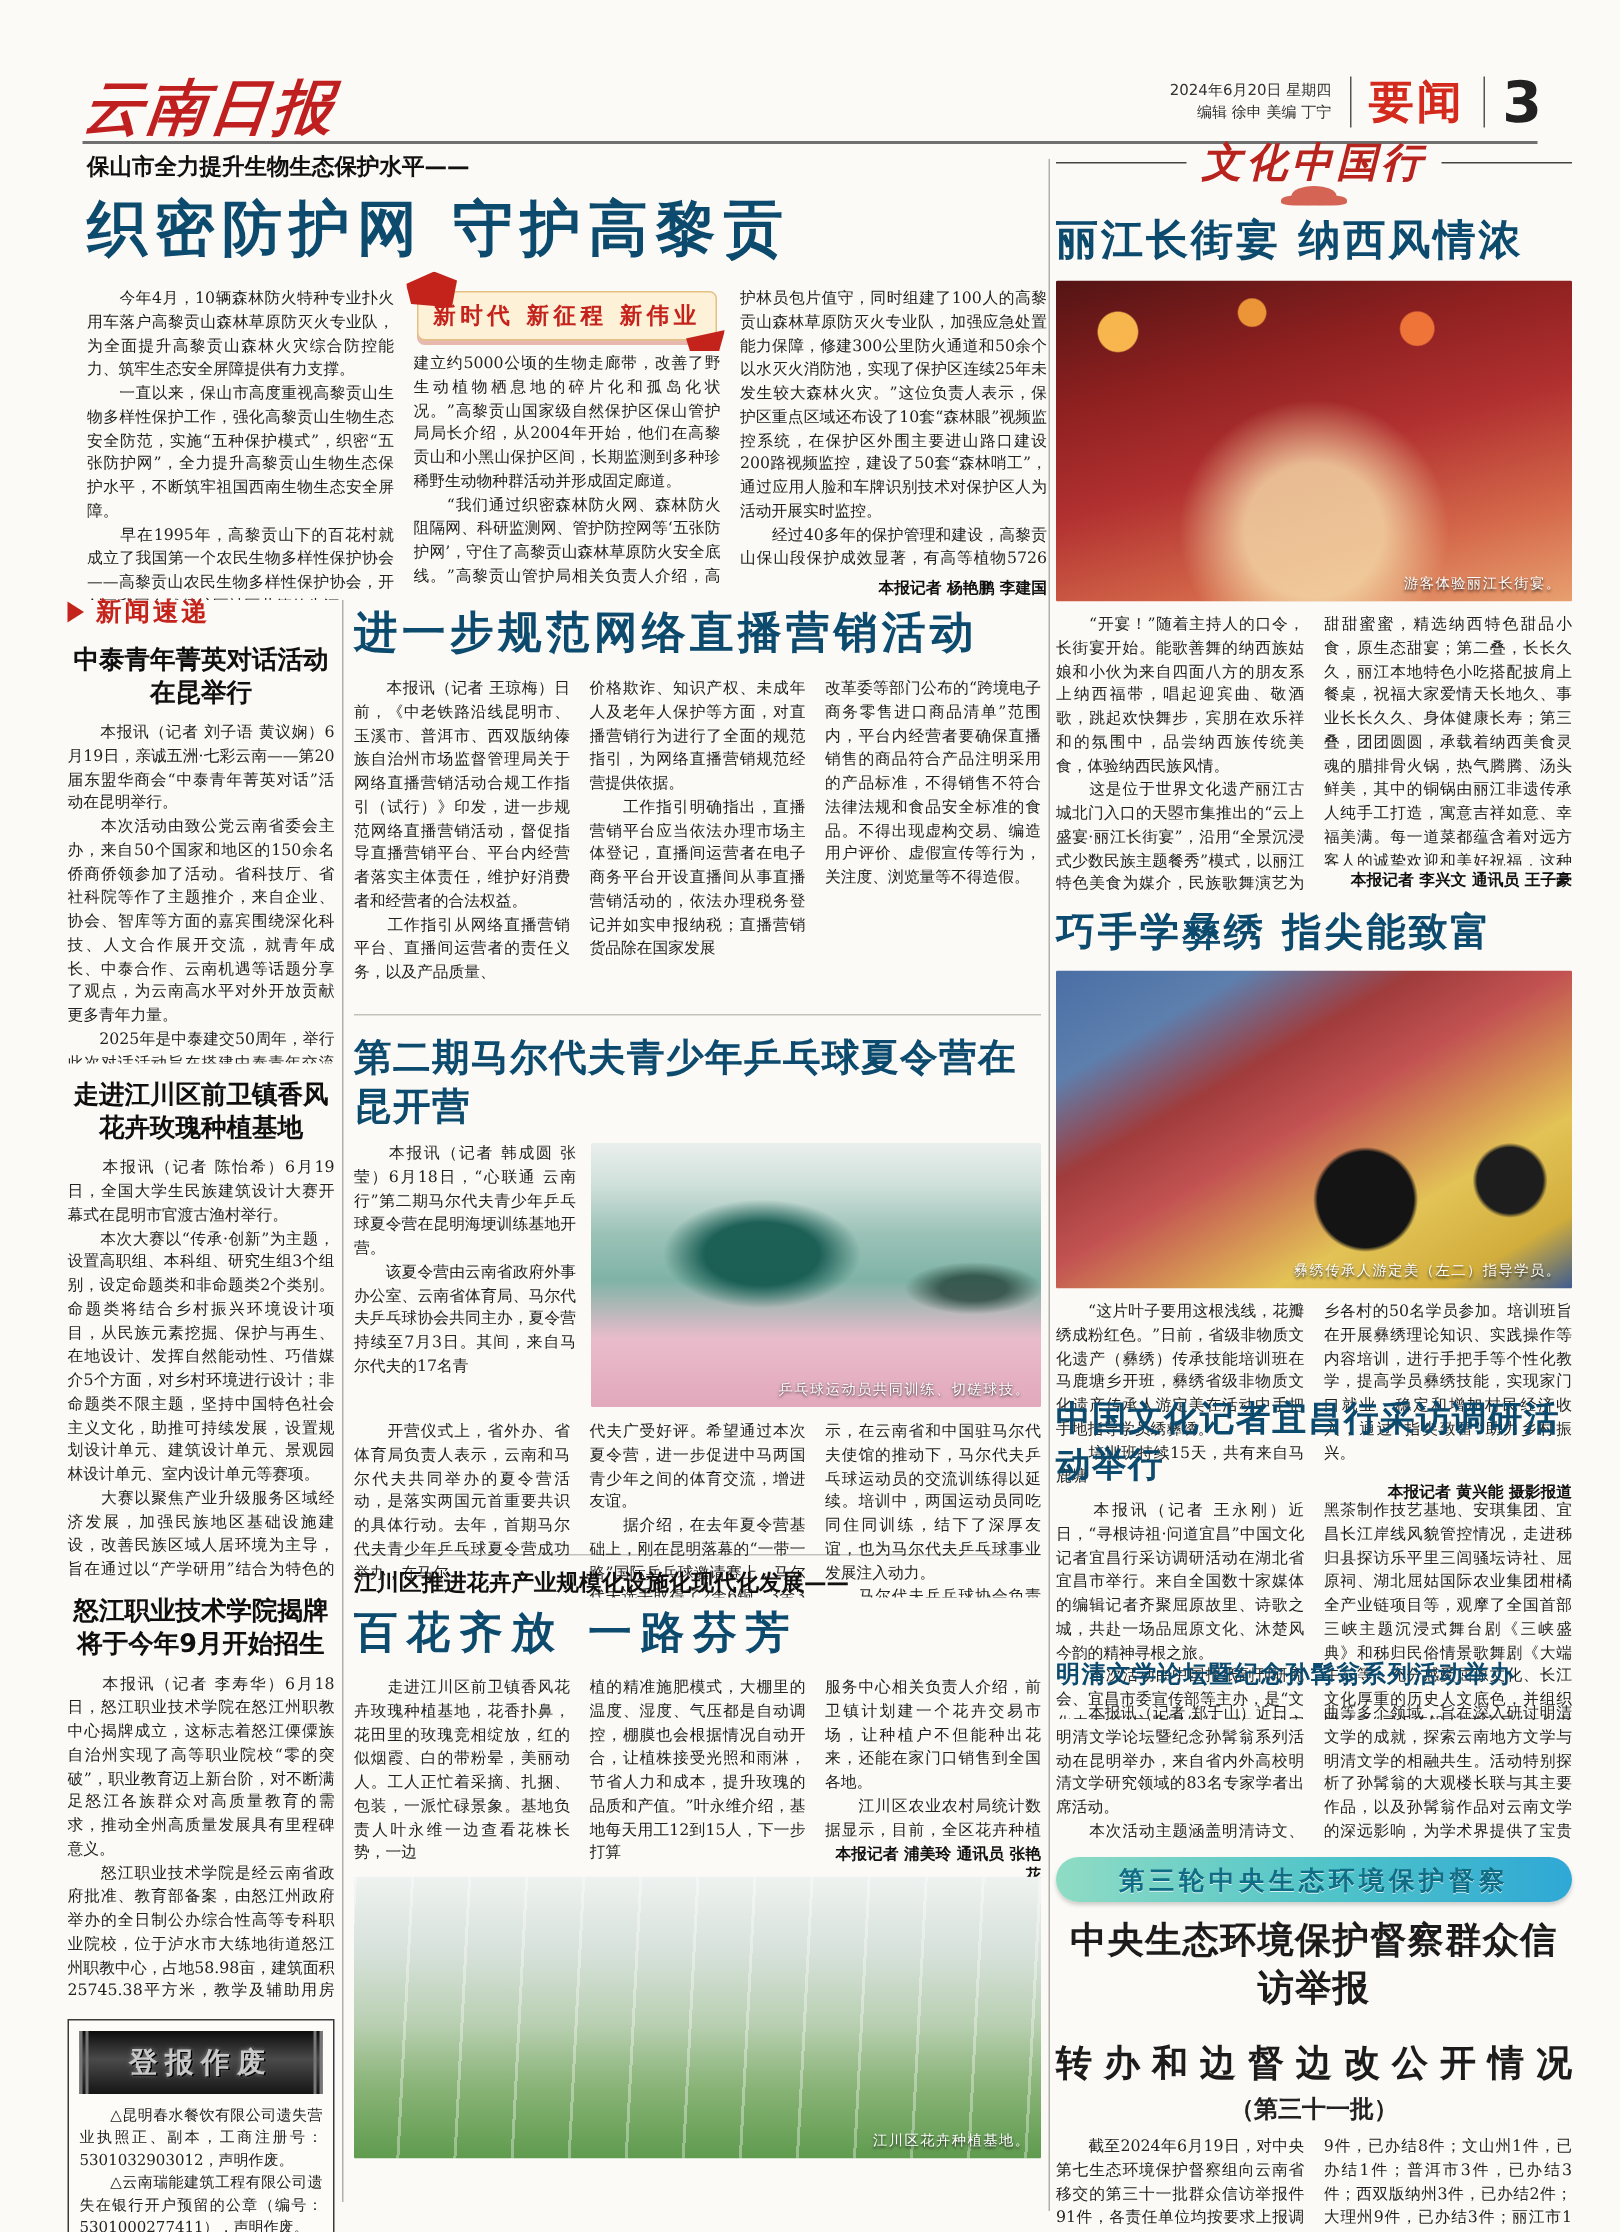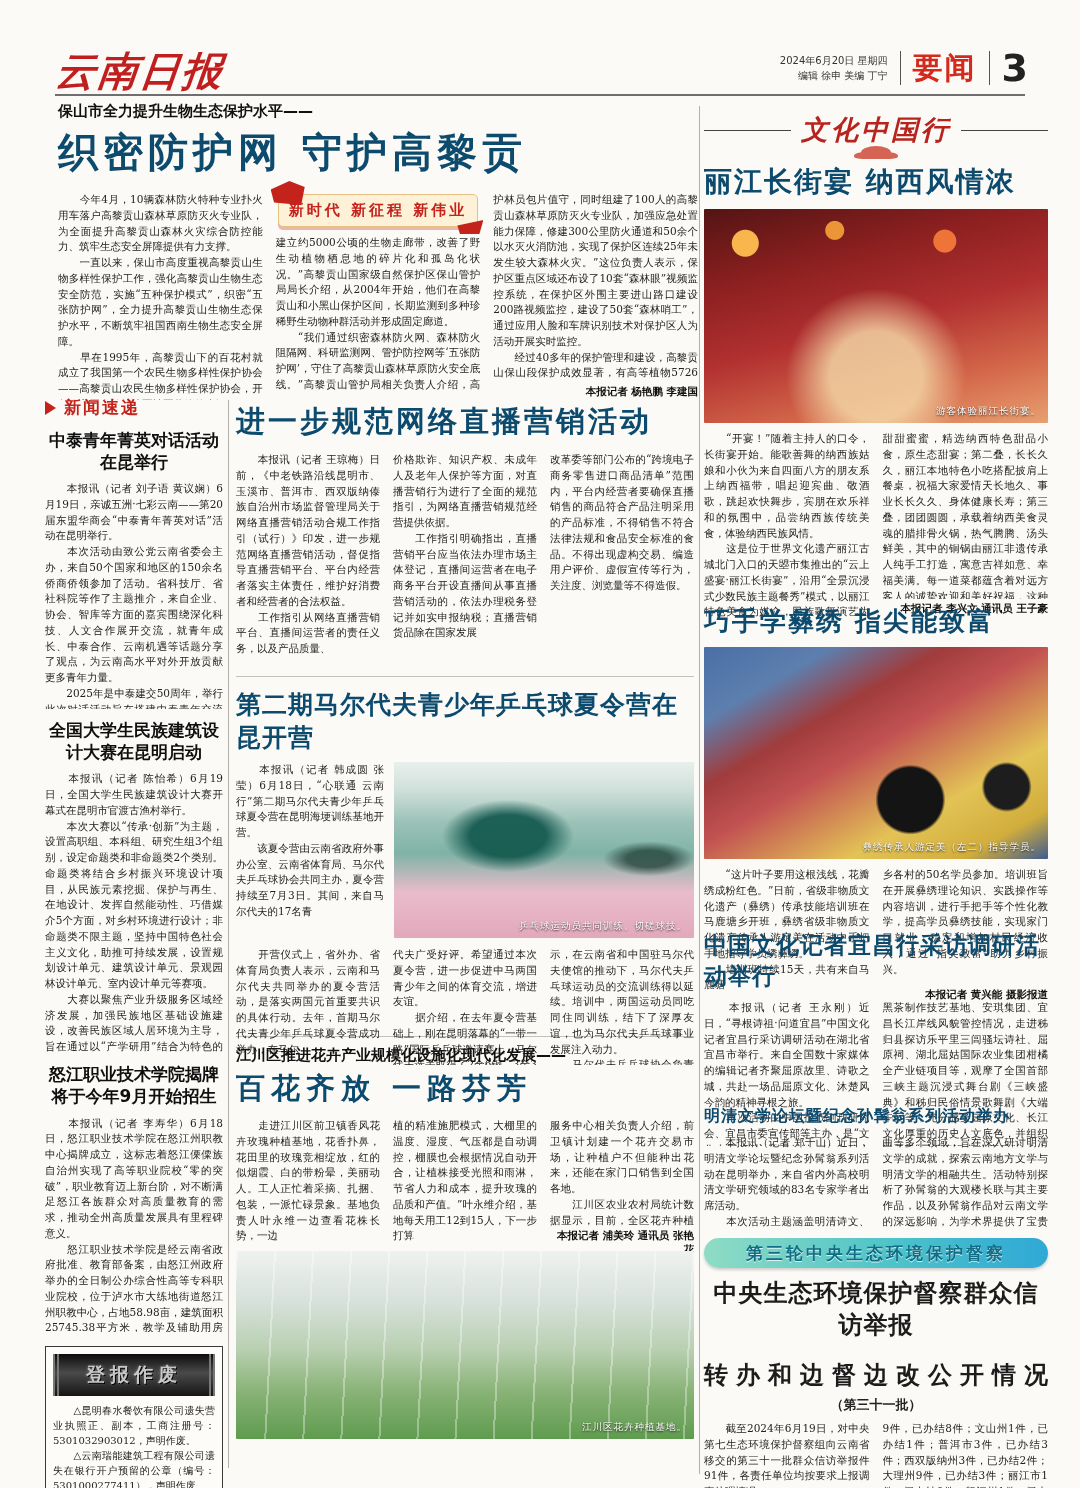--- a/index.html
+++ b/index.html
@@ -33,21 +33,21 @@
   .lead .headline{font-size:40px;letter-spacing:5px;margin:4px 0 12px;}
   .lead .cols{height:208px;}
   .banner-newera{position:relative;margin:2px 2px 8px;background:#fdf1d8;border:1px solid #e6c183;
                  border-radius:5px;padding:6px 4px;text-align:center;color:#c4231c;font-weight:900;
                  font-size:15px;letter-spacing:3px;box-shadow:0 3px 0 rgba(196,60,40,.35);}
   .banner-newera::before{content:"";position:absolute;left:-8px;top:-14px;width:34px;height:24px;
                  background:#c4231c;clip-path:polygon(0 35%,55% 0,100% 25%,90% 100%,10% 90%);}
   .banner-newera::after{content:"";position:absolute;right:-6px;bottom:-8px;width:26px;height:14px;
                  background:#c4231c;clip-path:polygon(0 40%,100% 0,85% 100%,10% 100%);}
   
-  .culture{position:absolute;left:704px;top:112px;width:344px;}
+  .culture{position:absolute;left:704px;top:90px;width:344px;}
   .cc-logo{display:flex;align-items:center;gap:10px;justify-content:center;}
   .cc-logo .line{flex:1;height:1px;background:#444;}
   .cc-script{font-size:27px;font-weight:900;font-style:italic;color:#b8231e;
              font-family:"DejaVu Serif","Liberation Serif",serif;letter-spacing:3px;white-space:nowrap;}
   .cc-cloud{width:30px;height:13px;margin:-2px auto 2px;background:#cf4a3a;border-radius:50% 50% 40% 40%;
             box-shadow:-10px 3px 0 -3px #cf4a3a,10px 3px 0 -3px #cf4a3a;opacity:.85;}
   .culture .headline{font-size:28px;letter-spacing:2px;margin:4px 0 8px;}
   .culture .cols{height:186px;margin-top:8px;}
   
   .sidebar{position:absolute;left:45px;top:396px;width:178px;}
@@ -99,21 +99,21 @@
   .mingqing{top:1106px;}
   .mingqing .headline{font-size:16px;letter-spacing:1px;margin-bottom:8px;}
   .mingqing .cols{height:96px;}
   .inspection{top:1238px;}
   .insp-banner{height:30px;border-radius:15px;display:flex;align-items:center;justify-content:center;
      background:linear-gradient(90deg,#8fdcc4 0%,#4ec3c9 55%,#2fa8d6 100%);box-shadow:0 2px 3px rgba(0,0,0,.18);}
   .insp-banner span{font-size:17px;font-weight:900;letter-spacing:3px;color:#0f6e86;
      text-shadow:0 1px 0 rgba(255,255,255,.75);}
   .insp-h1{font-size:24px;font-weight:900;text-align:center;letter-spacing:1px;margin-top:9px;}
   .insp-h2{font-size:24px;font-weight:900;letter-spacing:0;text-align:justify;text-align-last:justify;margin-top:18px;}
-  .insp-sub{font-size:13px;text-align:center;margin:5px 0 7px;color:#222;font-weight:700;}
+  .insp-sub{font-size:16px;text-align:center;margin:5px 0 7px;color:#222;font-weight:700;}
   .inspection .cols{height:168px;}
   .break-url{word-break:break-all;}
 </style>
 </head>
 <body>
 
 <div class="page">
 
   <div class="masthead">云南日报</div>
   <div class="head-right">
@@ -191,21 +191,21 @@
     </div>
 
     <div>
       <div class="sb-title">中泰青年菁英对话活动在昆举行</div>
       <div class="body-text" style="height:228px;">　　本报讯（记者 刘子语 黄议娴）6月19日，亲诚五洲·七彩云南——第20届东盟华商会“中泰青年菁英对话”活动在昆明举行。
 　　本次活动由致公党云南省委会主办，来自50个国家和地区的150余名侨商侨领参加了活动。省科技厅、省社科院等作了主题推介，来自企业、协会、智库等方面的嘉宾围绕深化科技、人文合作展开交流，就青年成长、中泰合作、云南机遇等话题分享了观点，为云南高水平对外开放贡献更多青年力量。
 　　2025年是中泰建交50周年，举行此次对话活动旨在搭建中泰青年交流合作平台，对深化中泰各领域务实合作、推动中泰命运共同体建设具有积极意义。</div>
     </div>
 
     <div>
-      <div class="sb-title">全国大学生民族建筑设计大赛在昆明启动</div>
+      <div class="sb-title">走进江川区前卫镇香风花卉玫瑰种植基地</div>
       <div class="body-text" style="height:282px;">　　本报讯（记者 陈怡希）6月19日，全国大学生民族建筑设计大赛开幕式在昆明市官渡古渔村举行。
 　　本次大赛以“传承·创新”为主题，设置高职组、本科组、研究生组3个组别，设定命题类和非命题类2个类别。命题类将结合乡村振兴环境设计项目，从民族元素挖掘、保护与再生、在地设计、发挥自然能动性、巧借媒介5个方面，对乡村环境进行设计；非命题类不限主题，坚持中国特色社会主义文化，助推可持续发展，设置规划设计单元、建筑设计单元、景观园林设计单元、室内设计单元等赛项。
 　　大赛以聚焦产业升级服务区域经济发展，加强民族地区基础设施建设，改善民族区域人居环境为主导，旨在通过以“产学研用”结合为特色的民族建筑设计大赛，展示青年学子设计才华，激发各民族学生创新创造活力，引导大学生设计贴近各民族共创共享美好家园，提升大学生的实践能力和综合素质，推动教育高质量发展。</div>
     </div>
 
     <div>
       <div class="sb-title">怒江职业技术学院揭牌将于今年9月开始招生</div>
       <div class="body-text" style="height:216px;">　　本报讯（记者 李寿华）6月18日，怒江职业技术学院在怒江州职教中心揭牌成立，这标志着怒江傈僳族自治州实现了高等职业院校“零的突破”，职业教育迈上新台阶，对不断满足怒江各族群众对高质量教育的需求，推动全州高质量发展具有里程碑意义。
 　　怒江职业技术学院是经云南省政府批准、教育部备案，由怒江州政府举办的全日制公办综合性高等专科职业院校，位于泸水市大练地街道怒江州职教中心，占地58.98亩，建筑面积25745.38平方米，教学及辅助用房13013.8平方米，生均用房面积6.4平方米。学院将于今年9月开始招生，首批开设婴幼儿托育服务与管理、旅游管理、建筑工程技术、表演艺术、休闲体育5个专业。</div>
     </div>

